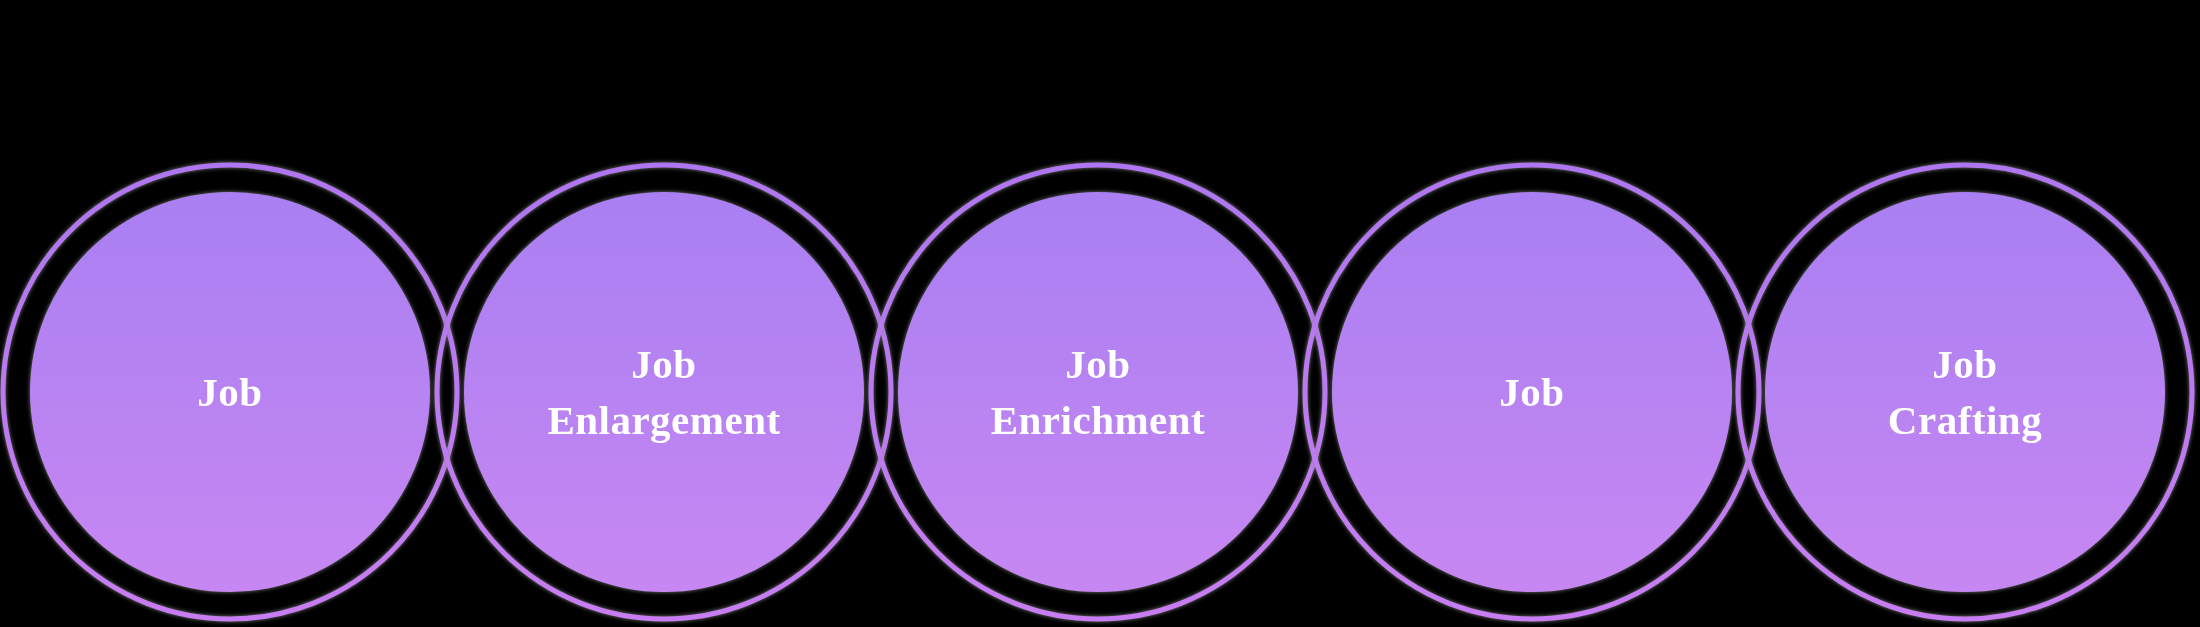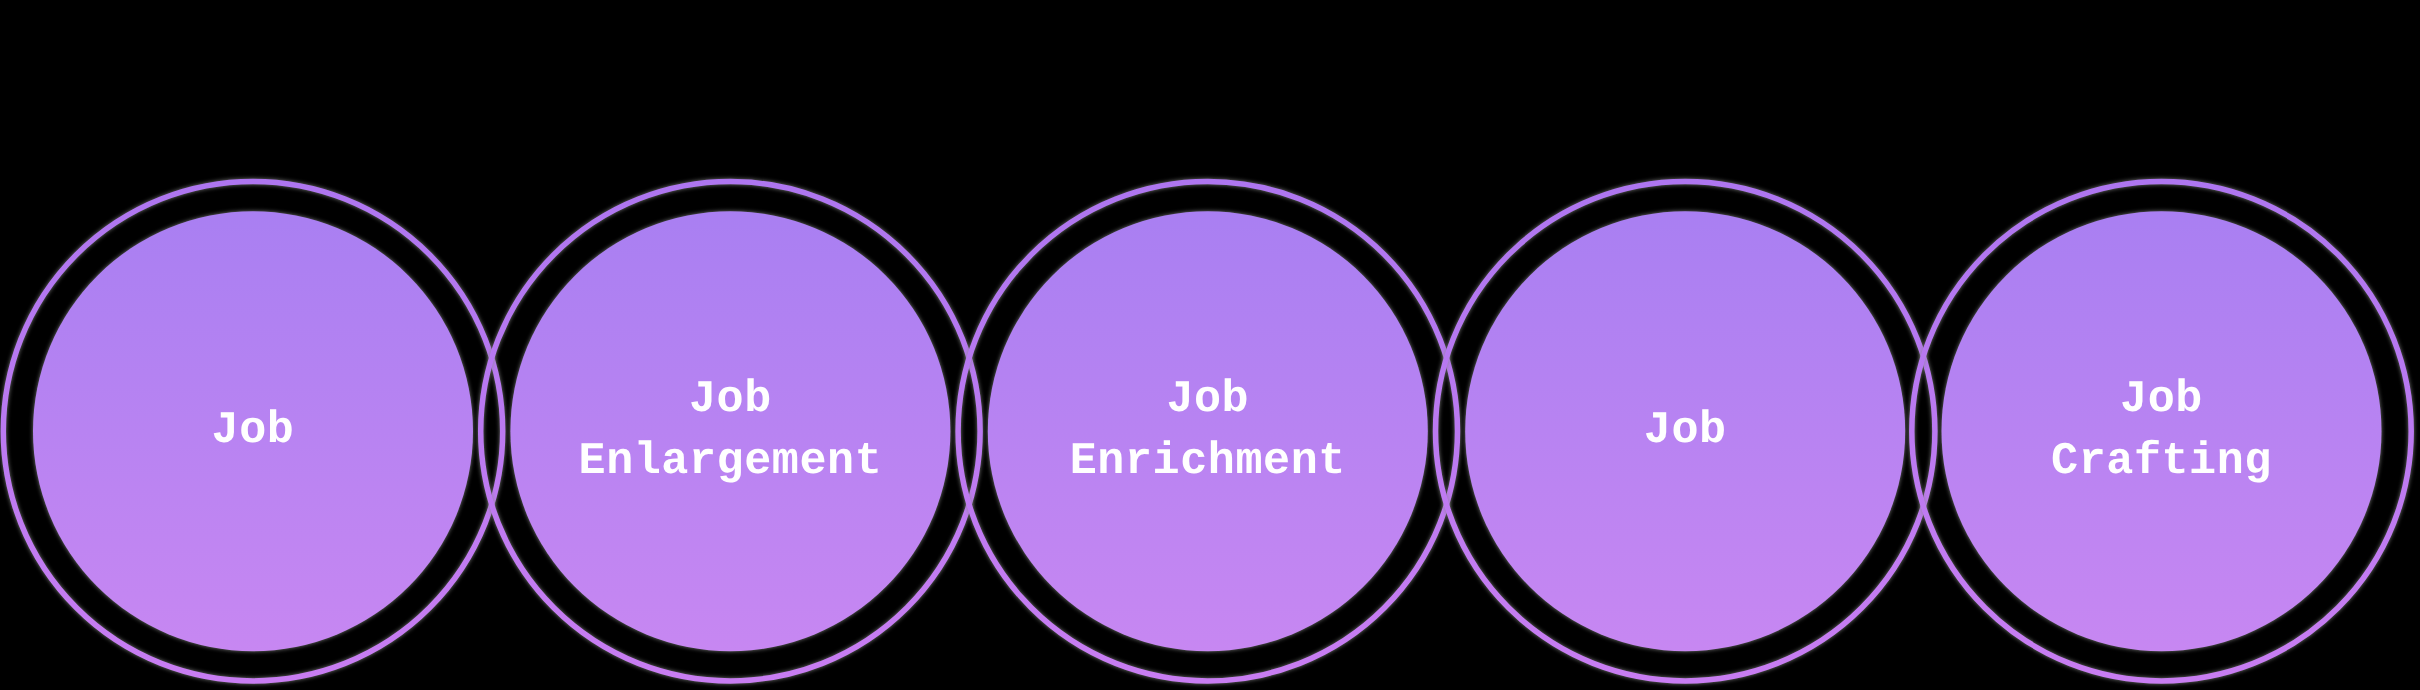--- a/index.html
+++ b/index.html
@@ -6,21 +6,21 @@
       margin: 0;
       padding: 0;
       background: #000000;
     }
     .canvas {
       position: relative;
       width: 2200px;
       height: 627px;
       background: #000000;
       overflow: hidden;
-      font-family: Liberation Mono, monospace;
+      font-family: Liberation Serif, serif;
       border-radius: 17px;
     }
     .circle-item {
       position: absolute;
       top: 160px;
       width: 464px;
       height: 464px;
     }
     .circle-item svg.rings {
       position: absolute;

